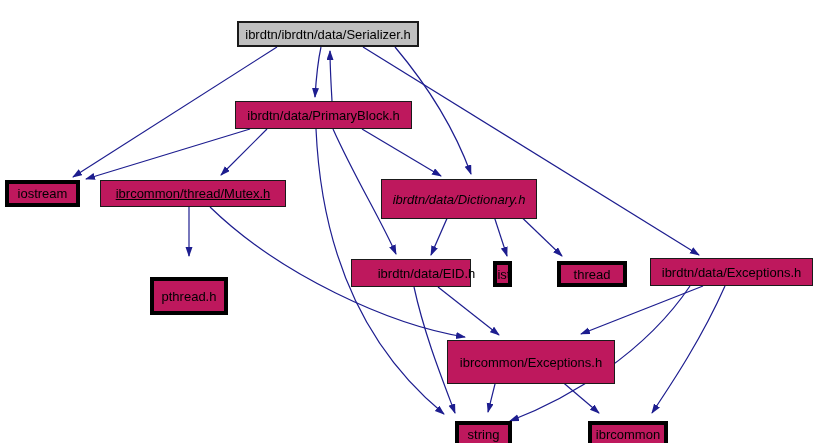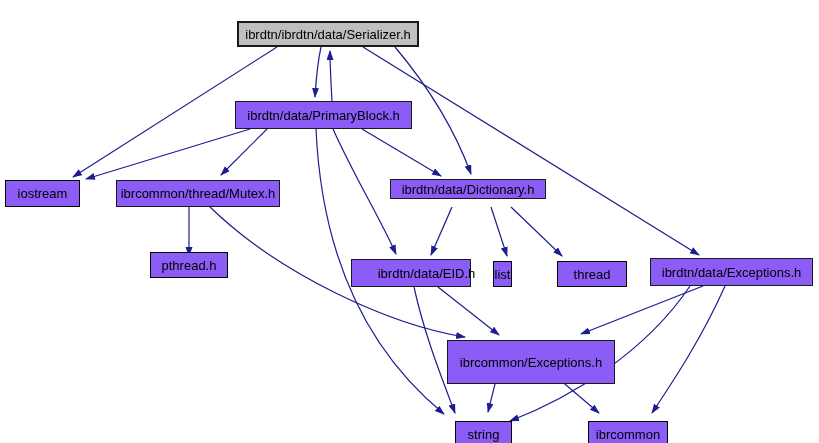--- a/index.html
+++ b/index.html
@@ -9,28 +9,28 @@
     background:#ffffff;
     font-family:"Liberation Sans", sans-serif;
     overflow:hidden;
     margin-top:13px;
   }
   #edge-layer{position:absolute;left:0;top:0;width:819px;height:443px;}
   .node{
     position:absolute;
     display:flex;align-items:center;justify-content:center;
     box-sizing:border-box;
-    background:#8b5cf6;
+    background:#be185d;
     font-size:13px;
     color:#000000;
     white-space:nowrap;
     line-height:1;
   }
   .node.project{border:1px solid #1a1a1a;}
-  .node.system{border:1px solid #000000;}
+  .node.system{border:4px solid #000000;}
   .node.highlight{border:2px solid #1a1a1a;background:#bfbfbf;}
 </style>
 </head>
 <body>
 
 <div id="stage">
   <svg id="edge-layer" viewBox="0 0 819 443" width="819" height="443" xmlns="http://www.w3.org/2000/svg">
     <defs>
       <marker id="arrow" markerWidth="10" markerHeight="8" refX="9" refY="3.5" orient="auto" markerUnits="userSpaceOnUse">
         <path d="M0,0 L10,3.5 L0,7 z" fill="#1d1d8f"></path>
@@ -58,23 +58,23 @@
         <path d="M690,273 C645,340 570,385 510,408" fill="none" stroke="#1d1d8f" stroke-width="1.2" marker-end="url(#arrow)"></path>
         <path d="M725,273 C702,325 672,370 652,400" fill="none" stroke="#1d1d8f" stroke-width="1.2" marker-end="url(#arrow)"></path>
         <path d="M499,355 L488,399" fill="none" stroke="#1d1d8f" stroke-width="1.2" marker-end="url(#arrow)"></path>
         <path d="M546,355 L599,400" fill="none" stroke="#1d1d8f" stroke-width="1.2" marker-end="url(#arrow)"></path>
       </g>
   </svg>
   <div id="node-layer">
       <div class="node highlight" style="left: 237px; top: 8px; width: 182px; height: 26px;">ibrdtn/ibrdtn/data/Serializer.h</div>
       <div class="node project" style="left: 235px; top: 88px; width: 177px; height: 28px;">ibrdtn/data/PrimaryBlock.h</div>
       <div class="node system" style="left: 5px; top: 167px; width: 75px; height: 27px;">iostream</div>
-      <div class="node project" style="left: 116px; top: 167px; width: 164px; height: 27px;">ibrcommon/thread/Mutex.h</div>
-      <div class="node project" style="left: 390px; top: 166px; width: 156px; height: 20px;">ibrdtn/data/Dictionary.h</div>
-      <div class="node system" style="left: 150px; top: 239px; width: 78px; height: 26px;">pthread.h</div>
+      <div class="node project" style="left: 100px; top: 167px; width: 186px; height: 27px; text-decoration: underline;">ibrcommon/thread/Mutex.h</div>
+      <div class="node project" style="left: 381px; top: 166px; width: 156px; height: 40px; font-style: italic;">ibrdtn/data/Dictionary.h</div>
+      <div class="node system" style="left: 150px; top: 264px; width: 78px; height: 38px;">pthread.h</div>
       <div class="node project" style="left: 351px; top: 246px; width: 120px; height: 28px; padding-left: 31px;">ibrdtn/data/EID.h</div>
       <div class="node system" style="left: 493px; top: 248px; width: 19px; height: 26px;">list</div>
       <div class="node system" style="left: 557px; top: 248px; width: 70px; height: 26px;">thread</div>
       <div class="node project" style="left: 650px; top: 245px; width: 163px; height: 28px;">ibrdtn/data/Exceptions.h</div>
       <div class="node project" style="left: 447px; top: 327px; width: 168px; height: 44px;">ibrcommon/Exceptions.h</div>
       <div class="node system" style="left: 455px; top: 408px; width: 57px; height: 27px;">string</div>
       <div class="node system" style="left: 588px; top: 408px; width: 80px; height: 27px;">ibrcommon</div>
     </div>
 </div>
 

